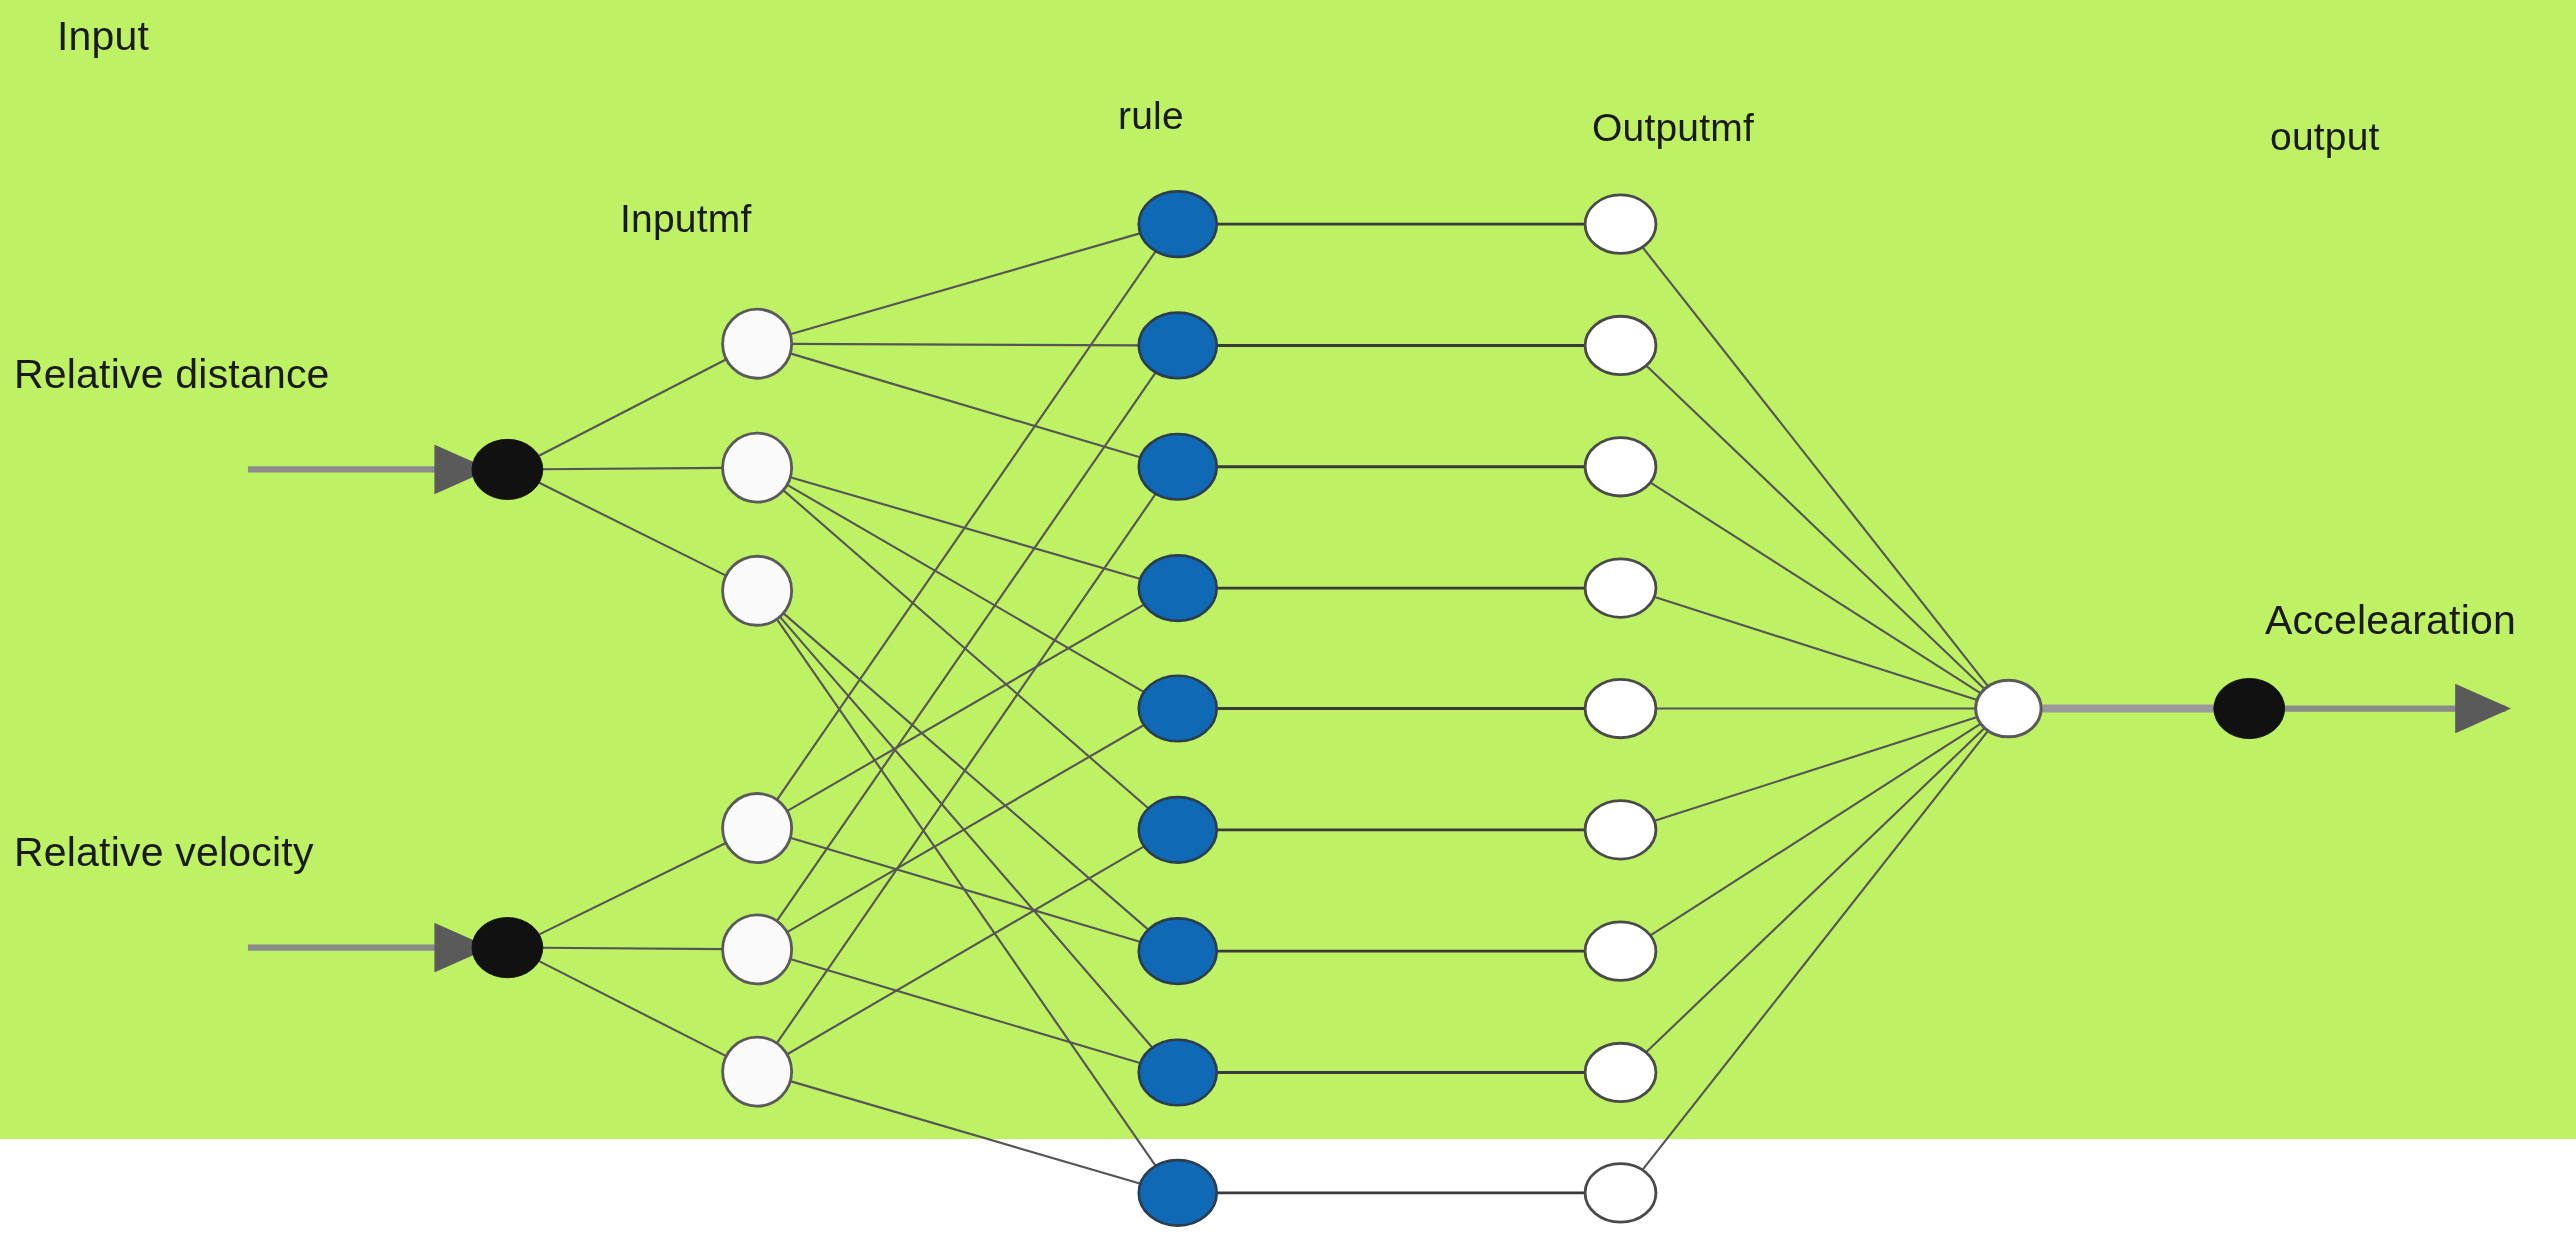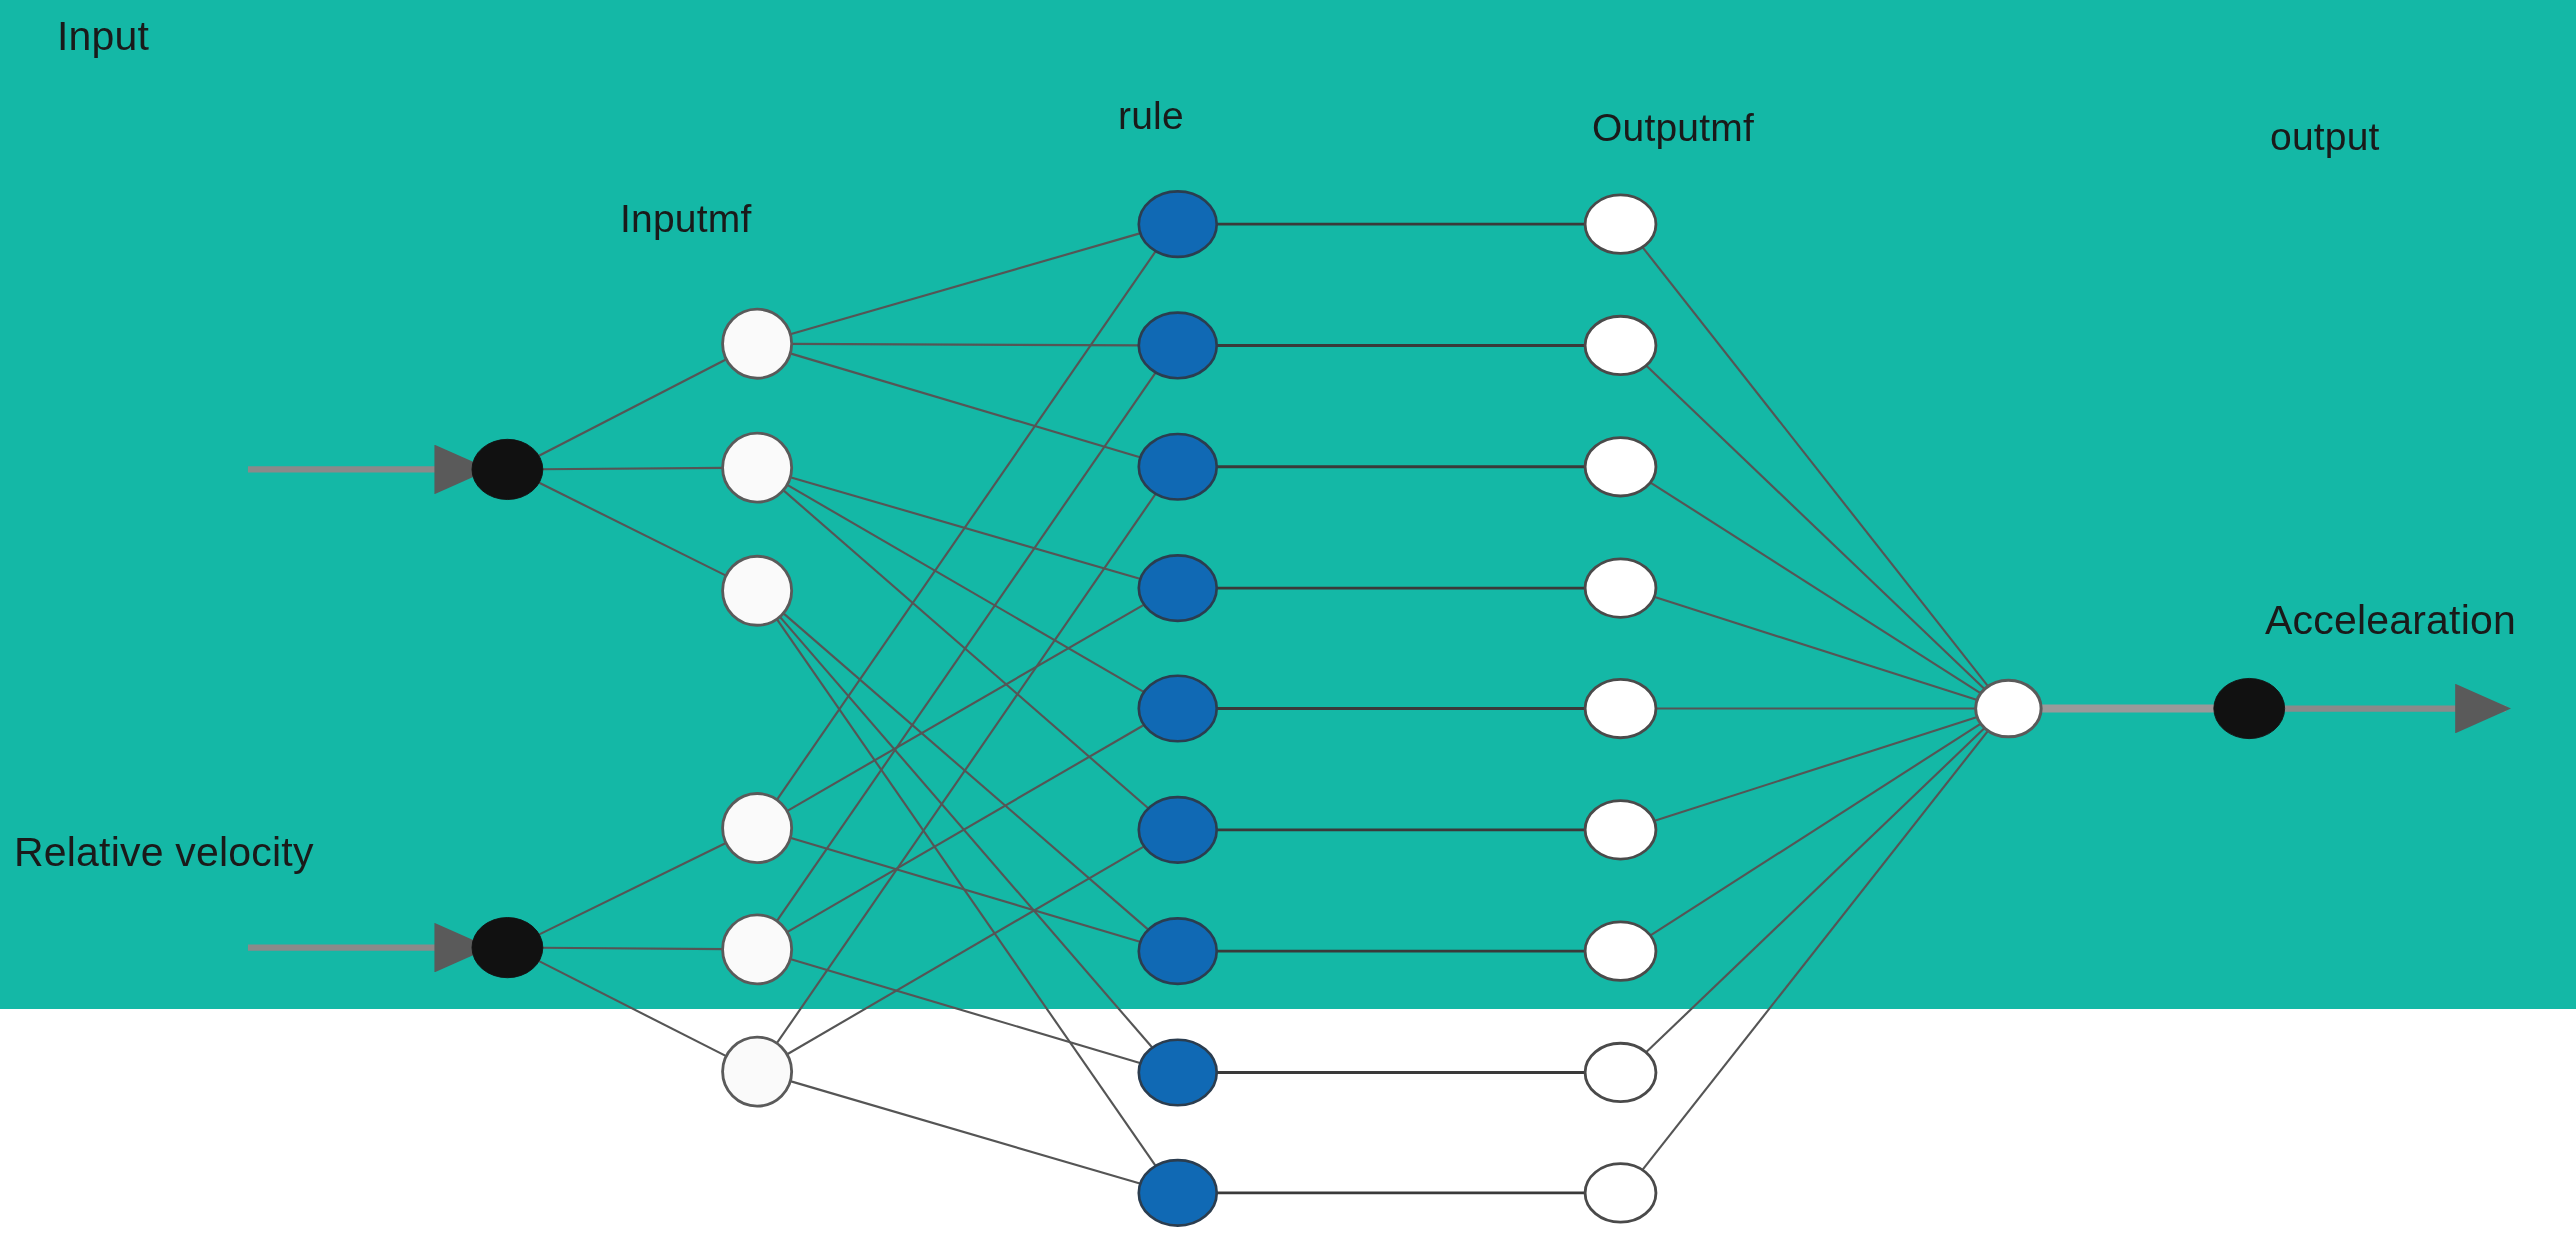--- a/index.html
+++ b/index.html
@@ -2,21 +2,21 @@
 <html style="font-size:14px"><head>
 <meta charset="utf-8">
 <style>
   html,body{margin:0;padding:0;background:#ffffff;}
   body{
     width:2576px;height:1255px;
     font-family:"Liberation Sans", sans-serif;
     position:relative;overflow:hidden;
     -webkit-font-smoothing:antialiased;
   }
-  #stage{position:absolute;left:0;top:0;width:2576px;height:1009px;background:#14b8a6;}
+  #stage{position:absolute;left:0;top:0;width:2576px;height:1139px;background:#bef264;}
   svg#net{position:absolute;left:0;top:0;width:2576px;height:1255px;display:block;}
   .lbl{
     position:absolute;
     color:#1a1a1a;
     font-family:"Liberation Sans", sans-serif;
     white-space:nowrap;
     line-height:1;
     letter-spacing:0.2px;
   }
   .lbl-big{font-size:41px;}
@@ -127,19 +127,20 @@
   <div class="lbl lbl-big" style="left:57px;top:16px;">Input</div>
 
   <div class="lbl lbl-col" style="left:620px;top:199px;text-align:center;">Inputmf</div>
 
   <div class="lbl lbl-col" style="left:1118px;top:96px;text-align:right;">rule</div>
 
   <div class="lbl lbl-col" style="left:1555px;top:108px;margin-left:37px;">Outputmf</div>
 
   <div class="lbl lbl-col" style="left:2270px;top:117px;">output</div>
 
+  <div class="lbl lbl-big" style="left:14px;top:354px;">Relative distance</div>
 
   <div class="lbl lbl-big" style="left:14px;top:832px;">Relative velocity</div>
 
   <div class="lbl lbl-big" style="left:2265px;top:600px;">Accelearation</div>
 
 </div>
 
 
 </body></html>

